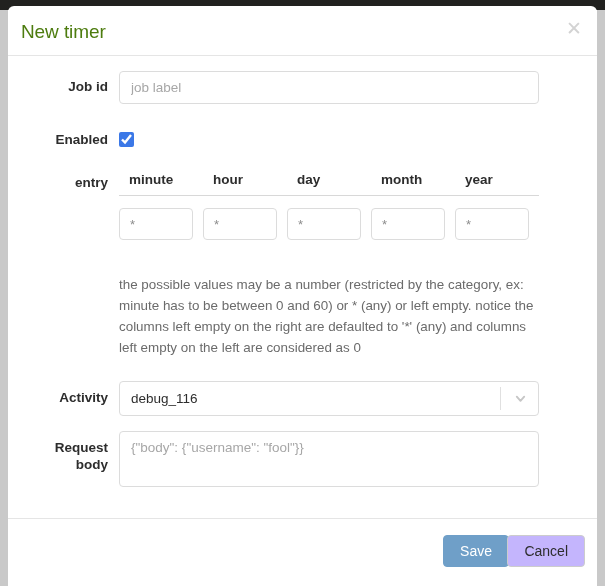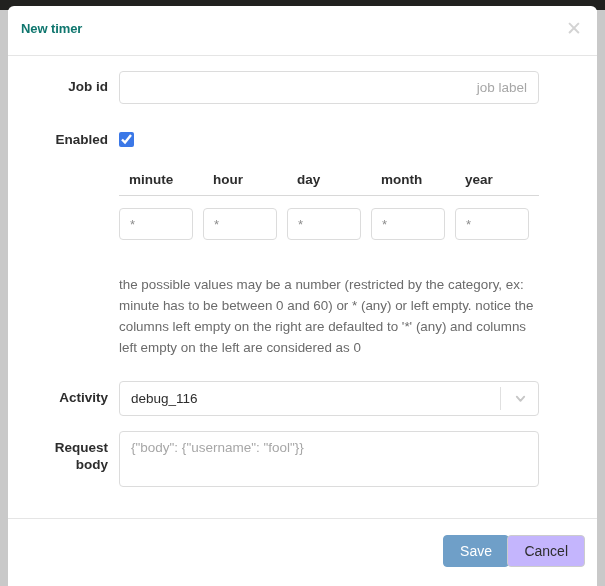--- a/index.html
+++ b/index.html
@@ -56,23 +56,23 @@
 
   .modal-header {
     position: relative;
     height: 49px;
     border-bottom: 1px solid #e5e5e5;
   }
   .modal-title {
     position: absolute;
     left: 13px;
     top: 15px;
-    font-size: 13px;
-    font-weight: 700;
-    color: #0f766e;
+    font-size: 19px;
+    font-weight: 400;
+    color: #4d7c0f;
     letter-spacing: -0.1px;
   }
   .close-btn {
     position: absolute;
     right: 12px;
     top: 12px;
     width: 22px;
     height: 22px;
     border: none;
     background: transparent;
@@ -115,21 +115,20 @@
     width: 420px;
     height: 33px;
     border: 1px solid #dcdcdc;
     border-radius: 4px;
     padding: 0 11px;
     font-size: 13.5px;
     color: #15803d;
     font-family: "Liberation Sans", sans-serif;
     background: #fff;
     outline: none;
-    text-align: right;
   }
   .text-input::placeholder { color: #a7a7a7; }
 
   .checkbox {
     width: 15px;
     height: 15px;
     margin: 0;
     accent-color: #3b78e7;
     cursor: pointer;
   }
@@ -288,20 +287,21 @@
 
     <div class="form-row" style="top:75px;">
       <div class="form-label">Enabled</div>
       <div class="field-area" style="top:1px;">
         <input class="checkbox" type="checkbox" checked="" style="">
       </div>
     </div>
 
     <div class="form-row" style="top:118px;">
       <div class="form-label">
+        <div>entry</div>
       </div>
       <div class="field-area" style="top:-2px;">
 
         <div class="sched-head">
           <div class="sched-head-cell">minute</div>
           <div class="sched-head-cell">hour</div>
           <div class="sched-head-cell">day</div>
           <div class="sched-head-cell">month</div>
           <div class="sched-head-cell">year</div>
         </div>

